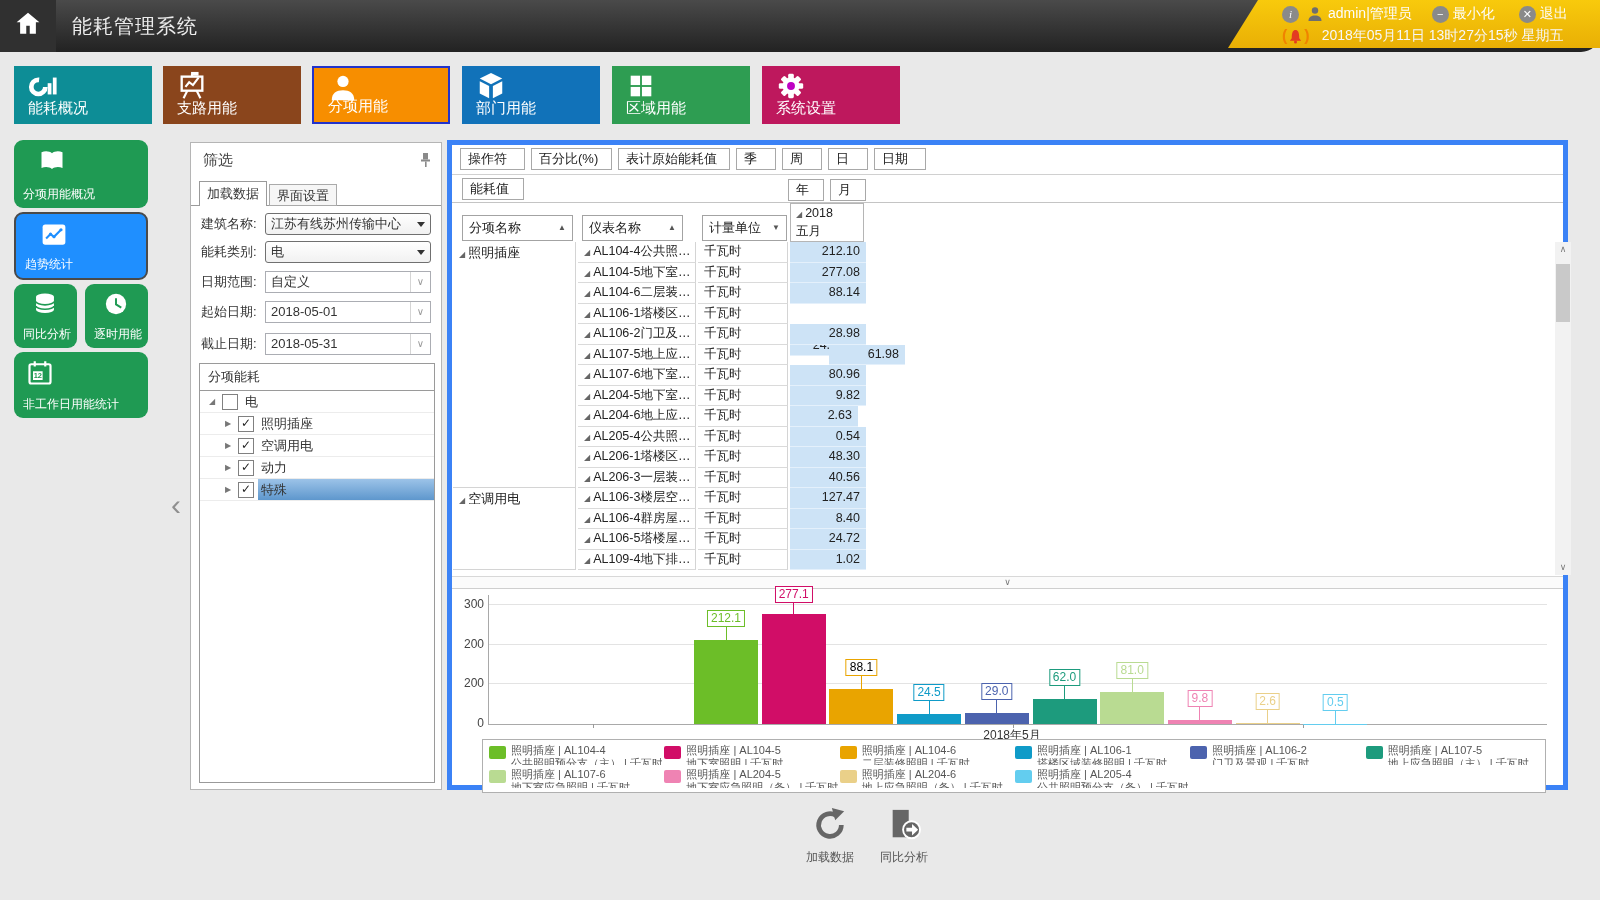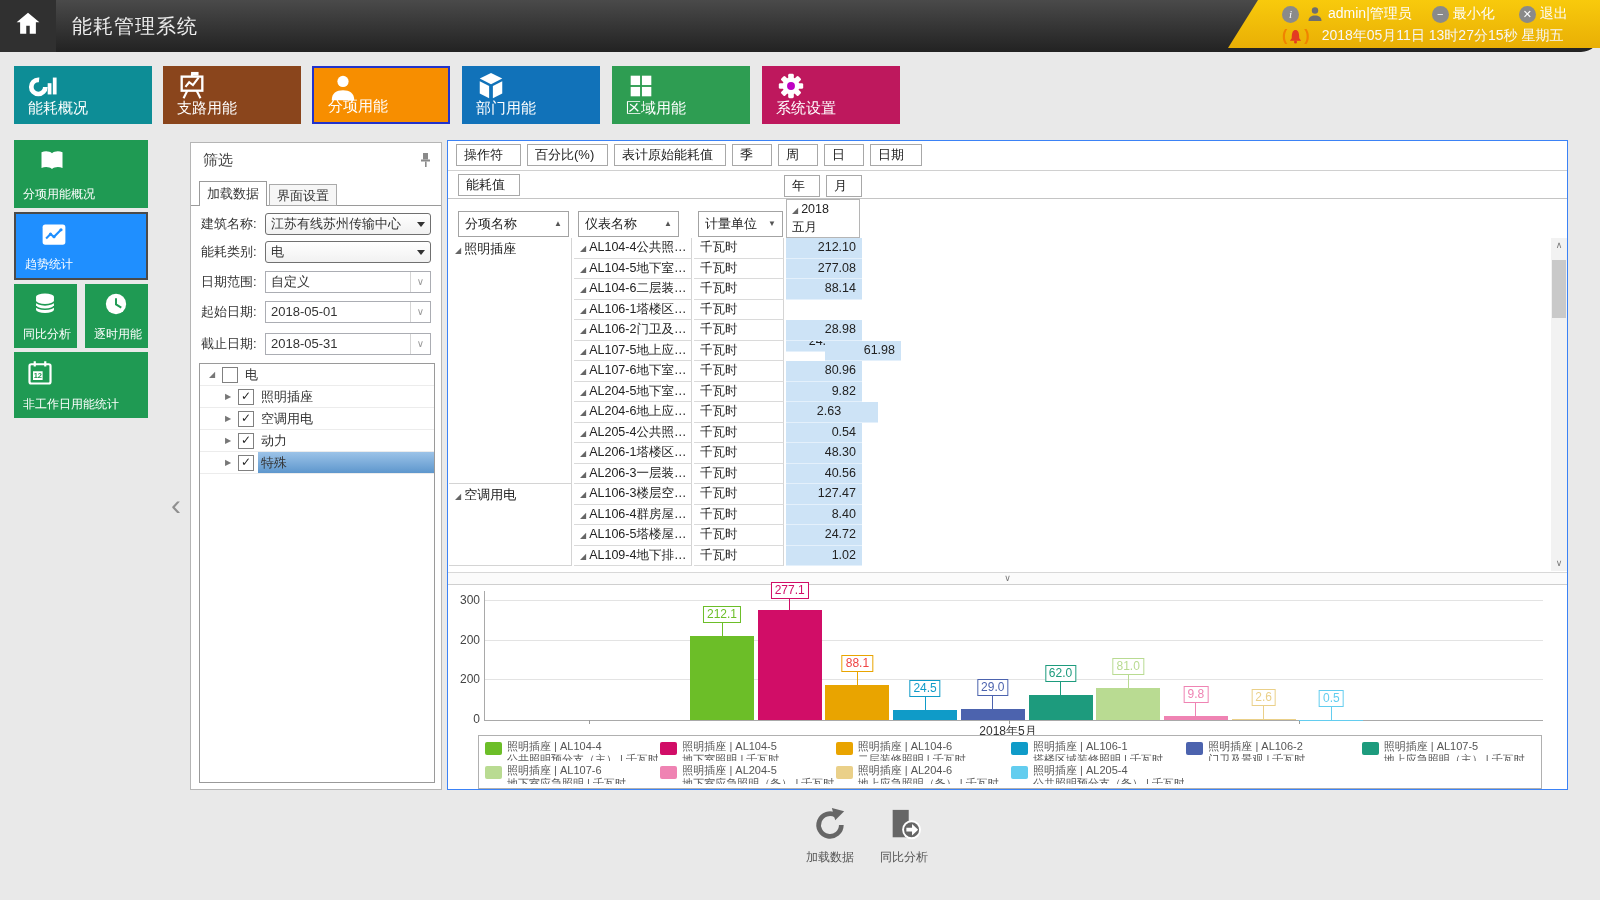--- a/index.html
+++ b/index.html
@@ -21,21 +21,21 @@
   .badge-row.r2{top:26px;height:20px;color:#f7f7f7;}
   .circ{display:inline-flex;width:17px;height:17px;border-radius:50%;background:#8a8a8a;
         color:#fff;font-size:11px;align-items:center;justify-content:center;flex:0 0 auto;}
   .paren{color:#f08300;font-size:16px;font-weight:bold;}
   
   .tile{position:absolute;top:66px;width:138px;height:58px;box-sizing:border-box;cursor:pointer;}
   .tile .ic{position:absolute;left:14px;top:5px;}
   .tile .lb{position:absolute;left:14px;bottom:6px;font-size:15px;color:#fff;}
   .tile.active{border:2px solid #2233cc;}
   
-  .stile{position:absolute;left:14px;width:134px;box-sizing:border-box;cursor:pointer;}
+  .stile{position:absolute;left:14px;width:134px;box-sizing:border-box;cursor:pointer;border-radius:9px;}
   .stile .ic{position:absolute;left:24px;top:7px;}
   .stile .lb{position:absolute;left:9px;bottom:5px;font-size:12px;color:#fff;white-space:nowrap;}
   .stile.active{border:2px solid #4a4a4a;}
   .collapse-ch{position:absolute;left:166px;top:488px;font-size:30px;color:#8f8f8f;
                cursor:pointer;width:20px;text-align:center;}
   
   .fpanel{position:absolute;left:190px;top:142px;width:252px;height:648px;background:#fff;
           border:1px solid #b5b5b5;box-sizing:border-box;}
   .fp-title{position:absolute;left:12px;top:8px;font-size:15px;color:#444;}
   .fp-pin{position:absolute;right:10px;top:10px;cursor:pointer;}
@@ -64,21 +64,21 @@
            font-size:13px;color:#333;}
   .trow{height:21px;display:flex;align-items:center;border-bottom:1px solid #ececec;
         font-size:13px;cursor:pointer;}
   .trow .exp{width:12px;text-align:center;font-size:8px;color:#777;flex:0 0 auto;}
   .trow .cb{width:14px;height:14px;border:1px solid #808080;background:#fff;margin:0 4px;
             font-size:12px;line-height:13px;text-align:center;color:#222;flex:0 0 auto;}
   .trow .tl{flex:1 1 auto;height:100%;line-height:21px;padding-left:3px;}
   .trow.sel .tl{background:linear-gradient(#9cc3e8,#5e97cd);}
   
   .mpanel{position:absolute;left:447px;top:140px;width:1121px;height:650px;background:#fff;
-          border:1px solid #3b82f6;box-sizing:border-box;}
+          border:5px solid #3b82f6;box-sizing:border-box;}
   .chip{position:absolute;height:22px;box-sizing:border-box;border:1px solid #a8a8a8;
         background:#fff;font-size:13px;line-height:20px;padding-left:7px;color:#222;cursor:pointer;}
   .chip .sa{font-size:8px;color:#555;margin-left:8px;}
   .mline{position:absolute;left:0;right:0;border-top:1px solid #d0d0d0;}
   .hdr{position:absolute;height:26px;box-sizing:border-box;border:1px solid #a3a3a3;background:#fff;
        font-size:13px;line-height:24px;padding-left:6px;color:#222;cursor:pointer;}
   .hdr .sa{position:absolute;right:6px;top:0;font-size:8px;color:#555;line-height:24px;}
   .pcell{position:absolute;box-sizing:border-box;border:1px solid #b5b5b5;background:#fff;
          font-size:12.5px;line-height:18px;padding-left:5px;color:#222;}
   .gcell{position:absolute;box-sizing:border-box;border-right:1px solid #d4d4d4;
@@ -311,20 +311,21 @@
   <div class="frow" style="top:158px;">
     <span class="flabel">起始日期:</span>
     <div class="selbox"><span>2018-05-01</span><span class="chv">∨</span></div>
   </div>
   <div class="frow" style="top:190px;">
     <span class="flabel">截止日期:</span>
     <div class="selbox"><span>2018-05-31</span><span class="chv">∨</span></div>
   </div>
 
   <div class="treebox">
+    <div class="tree-hd">分项能耗</div>
     <div id="treeRows">
         <div class="trow">
           <div class="exp" style="margin-left: 6px;">◢</div>
           <div class="cb"></div>
           <div class="tl">电</div>
         </div>
         <div class="trow">
           <div class="exp" style="margin-left: 22px;">▶</div>
           <div class="cb">✓</div>
           <div class="tl">照明插座</div>
@@ -392,21 +393,21 @@
       <div class="ucell" style="left: 246px; top: 199.5px; width: 90px; height: 20.5px;">千瓦时</div>
       <div class="vcell" style="left: 338px; top: 199.5px; width: 76px; height: 20.5px; margin-left: 39px;">61.98</div>
       <div class="mcell" style="left: 126px; top: 220px; width: 118px; height: 20.5px;"><span class="expg">◢</span>AL107-6地下室…</div>
       <div class="ucell" style="left: 246px; top: 220px; width: 90px; height: 20.5px;">千瓦时</div>
       <div class="vcell" style="left: 338px; top: 220px; width: 76px; height: 20.5px;">80.96</div>
       <div class="mcell" style="left: 126px; top: 240.5px; width: 118px; height: 20.5px;"><span class="expg">◢</span>AL204-5地下室…</div>
       <div class="ucell" style="left: 246px; top: 240.5px; width: 90px; height: 20.5px;">千瓦时</div>
       <div class="vcell" style="left: 338px; top: 240.5px; width: 76px; height: 20.5px;">9.82</div>
       <div class="mcell" style="left: 126px; top: 261px; width: 118px; height: 20.5px;"><span class="expg">◢</span>AL204-6地上应…</div>
       <div class="ucell" style="left: 246px; top: 261px; width: 90px; height: 20.5px;">千瓦时</div>
-      <div class="vcell" style="left: 338px; top: 261px; width: 92px; height: 20.5px; text-align: center;">2.63</div>
+      <div class="vcell" style="left: 338px; top: 261px; width: 68px; height: 20.5px;">2.63</div>
       <div class="mcell" style="left: 126px; top: 281.5px; width: 118px; height: 20.5px;"><span class="expg">◢</span>AL205-4公共照…</div>
       <div class="ucell" style="left: 246px; top: 281.5px; width: 90px; height: 20.5px;">千瓦时</div>
       <div class="vcell" style="left: 338px; top: 281.5px; width: 76px; height: 20.5px;">0.54</div>
       <div class="mcell" style="left: 126px; top: 302px; width: 118px; height: 20.5px;"><span class="expg">◢</span>AL206-1塔楼区…</div>
       <div class="ucell" style="left: 246px; top: 302px; width: 90px; height: 20.5px;">千瓦时</div>
       <div class="vcell" style="left: 338px; top: 302px; width: 76px; height: 20.5px;">48.30</div>
       <div class="mcell" style="left: 126px; top: 322.5px; width: 118px; height: 20.5px;"><span class="expg">◢</span>AL206-3一层装…</div>
       <div class="ucell" style="left: 246px; top: 322.5px; width: 90px; height: 20.5px;">千瓦时</div>
       <div class="vcell" style="left: 338px; top: 322.5px; width: 76px; height: 20.5px;">40.56</div>
       <div class="gcell" style="left: 1px; top: 343px; width: 123px; height: 82px;"><span class="expg">◢</span>空调用电</div>
@@ -441,21 +442,21 @@
       <div class="xtick" style="left: 524px;"></div>
       <div class="xtick" style="left: 814px;"></div>
       <div class="bar" style="left: 205px; height: 84.133px; background: rgb(108, 190, 40);"></div>
       <div class="stem" style="left: 236.5px; bottom: 84.133px; height: 13px; background: rgb(108, 190, 40);"></div>
       <div class="flag" style="left: 237px; bottom: 97.133px; border-color: rgb(108, 190, 40); color: rgb(108, 190, 40);">212.1</div>
       <div class="bar" style="left: 272.7px; height: 109.916px; background: rgb(209, 13, 103);"></div>
       <div class="stem" style="left: 304.2px; bottom: 109.916px; height: 11.0837px; background: rgb(209, 13, 103);"></div>
       <div class="flag" style="left: 304.7px; bottom: 121px; border-color: rgb(209, 13, 103); color: rgb(209, 13, 103);">277.1</div>
       <div class="bar" style="left: 340.4px; height: 34.9463px; background: rgb(233, 164, 0);"></div>
       <div class="stem" style="left: 371.9px; bottom: 34.9463px; height: 13px; background: rgb(233, 164, 0);"></div>
-      <div class="flag" style="left: 372.4px; bottom: 47.9463px; border-color: rgb(233, 164, 0); color: #ef4444;">88.1</div>
+      <div class="flag" style="left: 372.4px; bottom: 47.9463px; border-color: rgb(233, 164, 0); color: #000000;">88.1</div>
       <div class="bar" style="left: 408.1px; height: 9.71833px; background: rgb(15, 155, 200);"></div>
       <div class="stem" style="left: 439.6px; bottom: 9.71833px; height: 13px; background: rgb(15, 155, 200);"></div>
       <div class="flag" style="left: 440.1px; bottom: 22.7183px; border-color: rgb(15, 155, 200); color: rgb(15, 155, 200);">24.5</div>
       <div class="bar" style="left: 475.8px; height: 11.5033px; background: rgb(76, 99, 174);"></div>
       <div class="stem" style="left: 507.3px; bottom: 11.5033px; height: 13px; background: rgb(76, 99, 174);"></div>
       <div class="flag" style="left: 507.8px; bottom: 24.5033px; border-color: rgb(76, 99, 174); color: rgb(76, 99, 174);">29.0</div>
       <div class="bar" style="left: 543.5px; height: 24.5933px; background: rgb(29, 155, 125);"></div>
       <div class="stem" style="left: 575px; bottom: 24.5933px; height: 13px; background: rgb(29, 155, 125);"></div>
       <div class="flag" style="left: 575.5px; bottom: 37.5933px; border-color: rgb(29, 155, 125); color: rgb(29, 155, 125);">62.0</div>
       <div class="bar" style="left: 611.2px; height: 32.13px; background: rgb(185, 219, 146);"></div>

